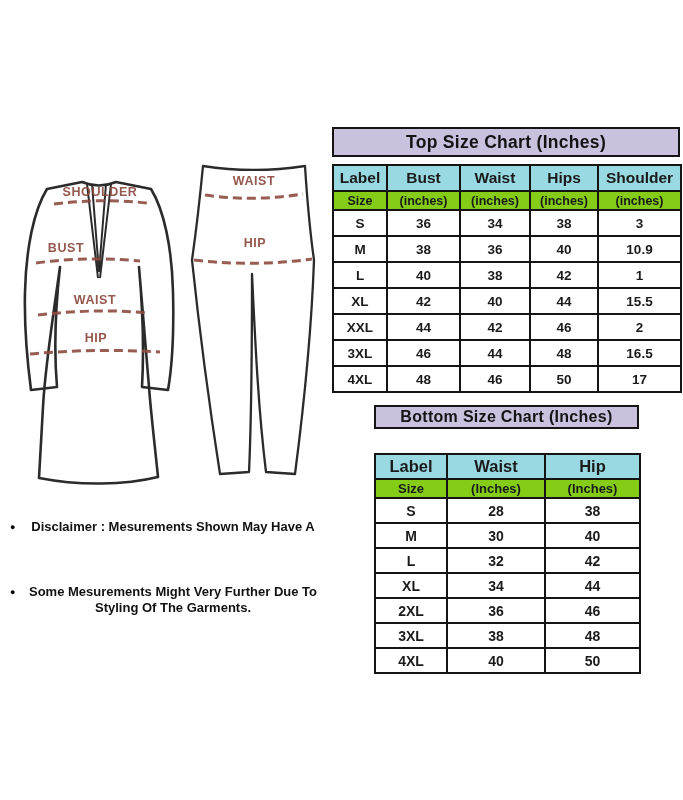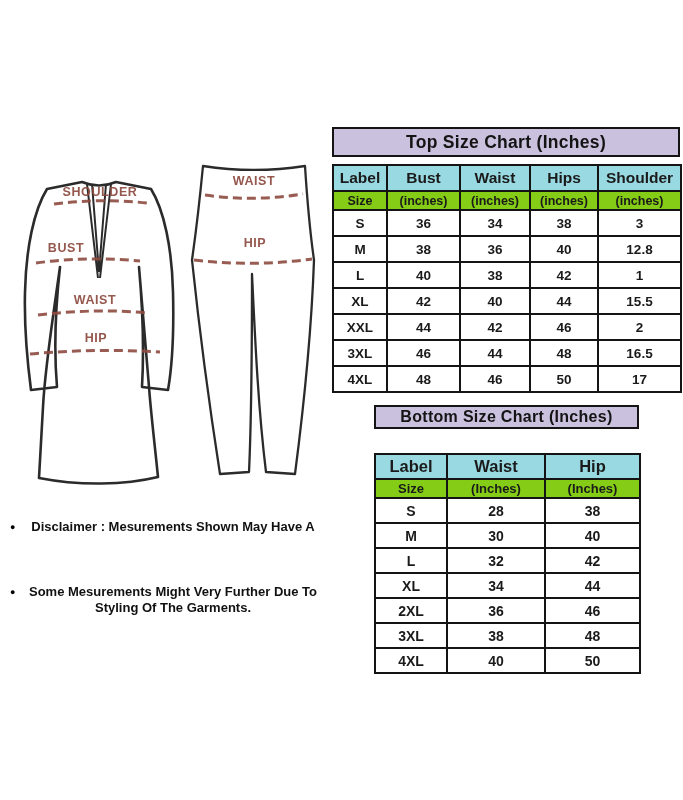--- a/index.html
+++ b/index.html
@@ -127,21 +127,21 @@
           <td>36</td>
           <td>34</td>
           <td>38</td>
           <td>3</td>
     </tr>
     <tr class="data">
       <td>M</td>
           <td>38</td>
           <td>36</td>
           <td>40</td>
-          <td>12.8</td>
+          <td>10.9</td>
     </tr>
     <tr class="data">
       <td>L</td>
           <td>40</td>
           <td>38</td>
           <td>42</td>
           <td>1</td>
     </tr>
     <tr class="data">
       <td>XL</td>

